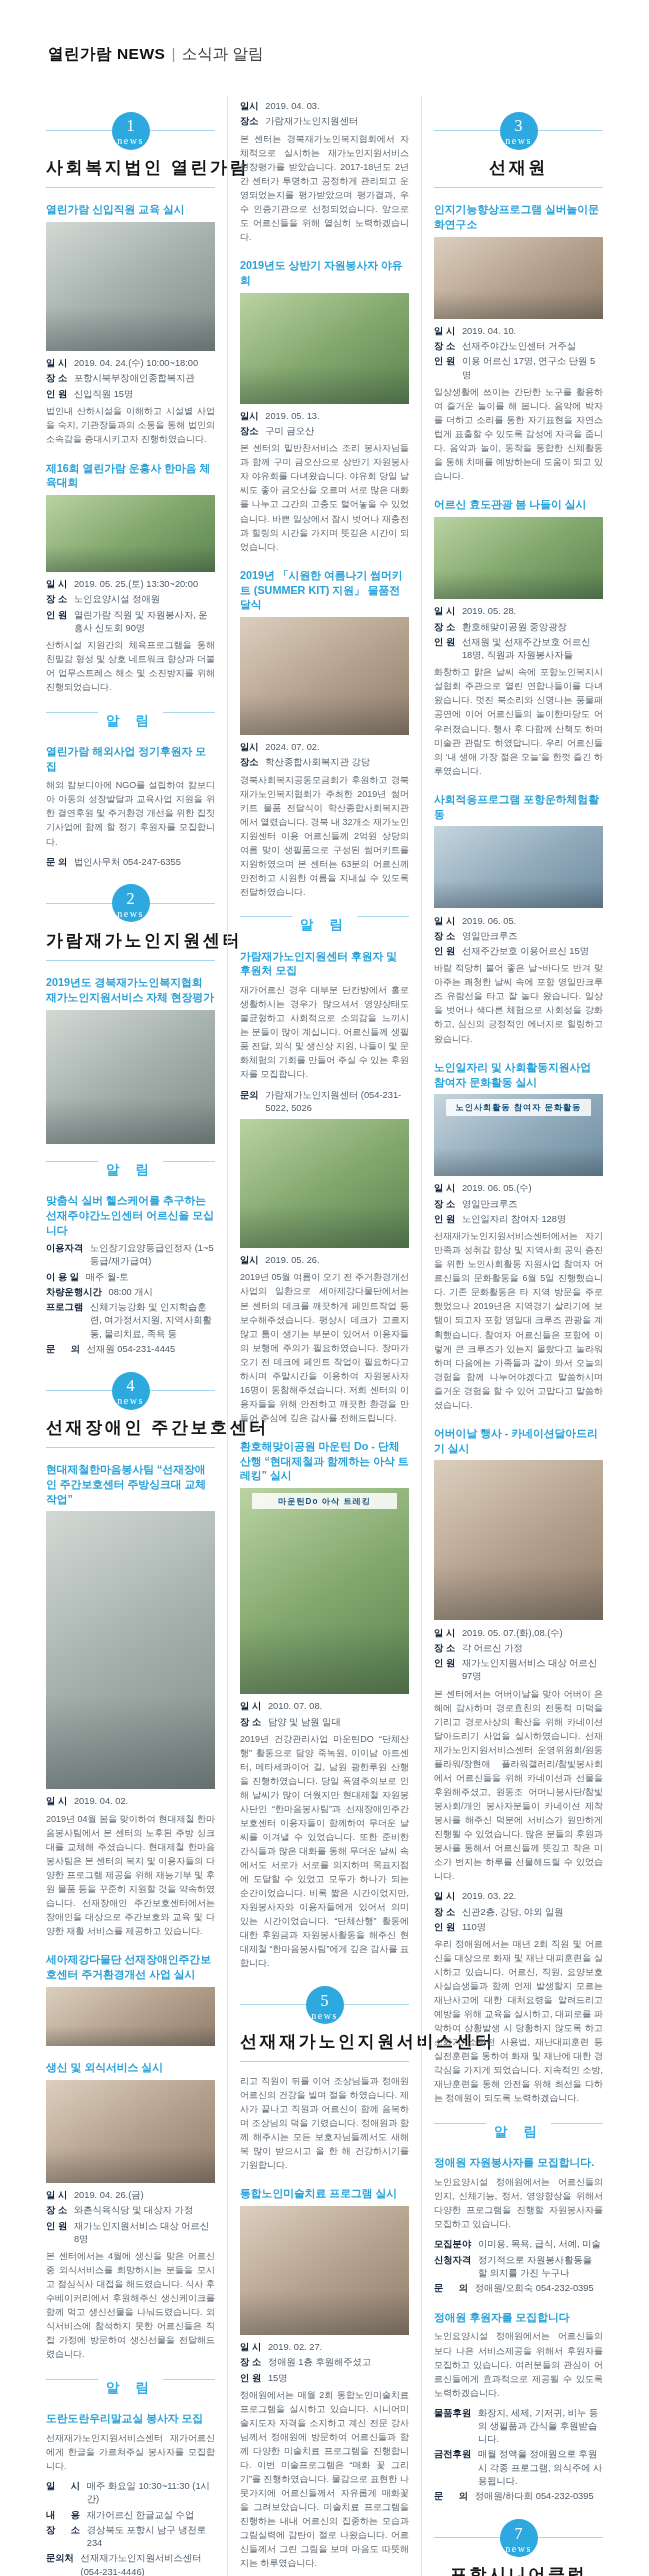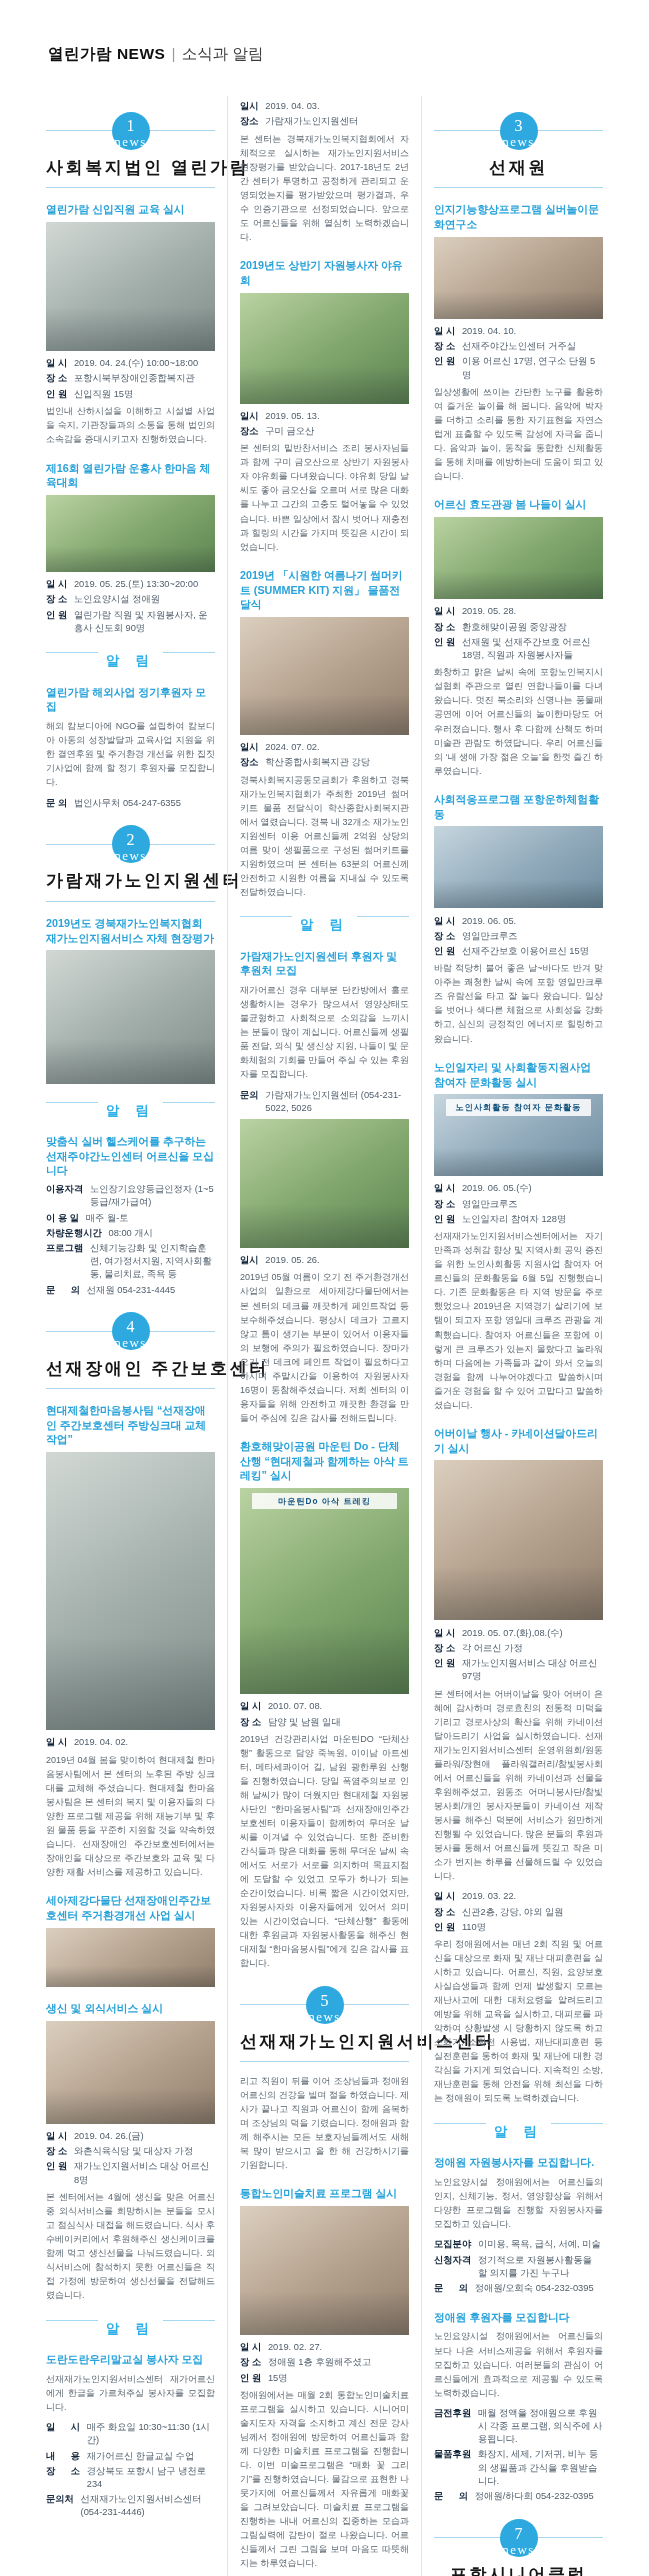--- a/index.html
+++ b/index.html
@@ -14,21 +14,21 @@
   .col:first-child{padding-left:0;}
   .col:last-child{padding-right:0;}
   .col + .col{border-left:0.5px solid #e4e4e4;}
   
   .sec{margin:15.5px 0 11.3px;text-align:center;}
   .sec-top{position:relative;height:38px;}
   .sec-line{position:absolute;left:0;right:0;top:18.5px;border-top:1px solid #a9d6ee;}
   .sec-circle{position:absolute;left:50%;top:0;transform:translateX(-50%);width:38px;height:38px;border-radius:50%;
     background:#2da9e0;color:#fff;font-family:"Liberation Serif",serif;}
   .sec-num{font-size:16px;line-height:1;padding-top:6.7px;}
-  .sec-sub{font-size:13px;letter-spacing:1.5px;line-height:1.3;}
+  .sec-sub{font-size:10px;letter-spacing:1.5px;line-height:1.3;}
   .sec-title{font-size:17px;font-weight:bold;color:#151515;letter-spacing:2.6px;padding:6.2px 0 8.2px;white-space:nowrap;}
   .sec-underline{border-top:1px solid #a9d6ee;}
   
   .ahead{color:#2aa3da;font-weight:bold;font-size:10.8px;line-height:1.35;margin:14.4px 0 5.2px;}
   
   .ph{position:relative;width:100%;margin:4.1px 0 6.2px;overflow:hidden;border-radius:0.5px;}
   .ph-a{background:linear-gradient(148deg,#d2d9d5 0%,#a2aeaa 52%,#7f8c88 100%);}
   .ph-b{background:linear-gradient(148deg,#bad3a2 0%,#82a76e 52%,#5c8350 100%);}
   .ph-c{background:linear-gradient(148deg,#dccfbf 0%,#b5a28e 52%,#8f7c6a 100%);}
   .ph-d{background:linear-gradient(148deg,#c6d6de 0%,#92abbc 52%,#6d8b9e 100%);}
@@ -94,20 +94,21 @@
           </div>
           <div class="kv-row">
             <span class="kv-k">장 소</span>
             <span class="kv-v">노인요양시설 정애원</span>
           </div>
           <div class="kv-row">
             <span class="kv-k">인 원</span>
             <span class="kv-v">열린가람 직원 및 자원봉사자, 운흥사 신도회 90명</span>
           </div>
         </div>
+        <p class="body">산하시설 지원간의 체육프로그램을 통해 친밀감 형성 및 상호 네트워크 향상과 더불어 업무스트레스 해소 및 소진방지를 위해 진행되었습니다.</p>
         <div class="alert">
           <div class="alert-line"></div>
           <div class="alert-word">알 림</div>
           <div class="alert-line"></div>
         </div>
         <div class="ahead">열린가람 해외사업 정기후원자 모집</div>
         <p class="body">해외 캄보디아에 NGO를 설립하여 캄보디아 아동의 성장발달과 교육사업 지원을 위한 결연후원 및 주거환경 개선을 위한 집짓기사업에 함께 할 정기 후원자를 모집합니다.</p>
         <div class="kv">
           <div class="kv-row">
             <span class="kv-k">문 의</span>
@@ -457,26 +458,26 @@
           </div>
           <div class="kv-row">
             <span class="kv-k">문      의</span>
             <span class="kv-v">정애원/오희숙 054-232-0395</span>
           </div>
         </div>
         <div class="ahead">정애원 후원자를 모집합니다</div>
         <p class="body">노인요양시설 정애원에서는 어르신들의 보다 나은 서비스제공을 위해서 후원자를 모집하고 있습니다. 여러분들의 관심이 어르신들에게 효과적으로 제공될 수 있도록 노력하겠습니다.</p>
         <div class="kv">
           <div class="kv-row">
+            <span class="kv-k">물품후원</span>
+            <span class="kv-v">화장지, 세제, 기저귀, 비누 등의 생필품과 간식을 후원받습니다.</span>
+          </div>
+          <div class="kv-row">
             <span class="kv-k">금전후원</span>
             <span class="kv-v">매월 정액을 정애원으로 후원시 각종 프로그램, 의식주에 사용됩니다.</span>
-          </div>
-          <div class="kv-row">
-            <span class="kv-k">물품후원</span>
-            <span class="kv-v">화장지, 세제, 기저귀, 비누 등의 생필품과 간식을 후원받습니다.</span>
           </div>
           <div class="kv-row">
             <span class="kv-k">문      의</span>
             <span class="kv-v">정애원/하다희 054-232-0395</span>
           </div>
         </div>
         <div class="sec">
           <div class="sec-top">
             <div class="sec-line"></div>
             <div class="sec-circle">

